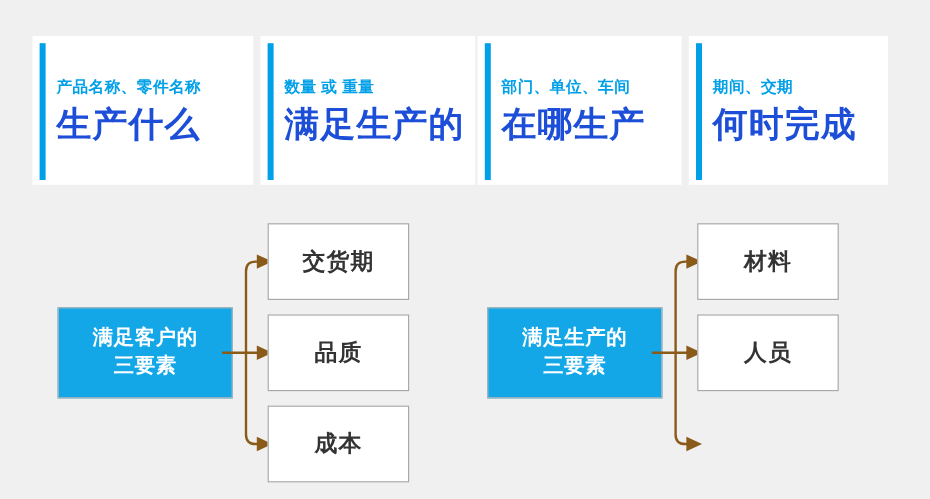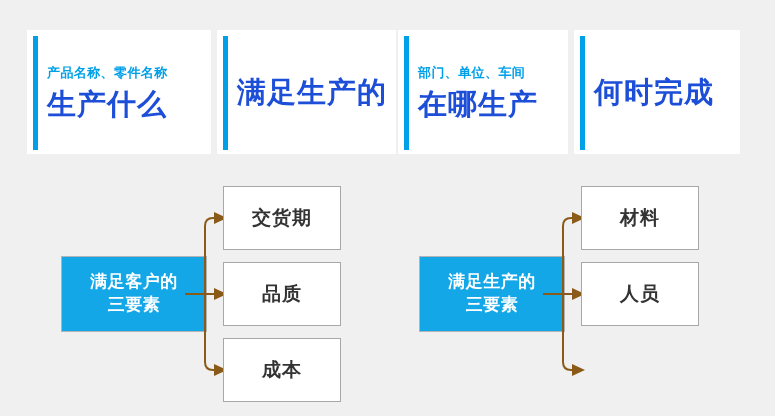--- a/index.html
+++ b/index.html
@@ -69,21 +69,21 @@
   .group {
     position: absolute;
     top: 186px;
     height: 216px;
   }
   .group.g-left  { left: 45px;  width: 300px; }
   .group.g-right { left: 403px; width: 300px; }
 
   .hub {
     position: absolute;
-    left: 16px;
+    left: 3px;
     top: 70px;
     width: 146px;
     height: 76px;
     background: #13a7e8;
     border: 1px solid #b4b4b4;
     box-sizing: border-box;
     display: flex;
     align-items: center;
     justify-content: center;
     color: #ffffff;
@@ -129,31 +129,33 @@
 <div class="header-band">
 
   <div class="header-card c0">
     <div class="card-bar"></div>
     <div class="card-sub">产品名称、零件名称</div>
     <div class="card-title">生产什么</div>
   </div>
 
   <div class="header-card c1">
     <div class="card-bar"></div>
+    <div class="card-sub">数量 或 重量</div>
     <div class="card-title">满足生产的</div>
   </div>
 
   <div class="header-card c2">
     <div class="card-bar"></div>
     <div class="card-sub">部门、单位、车间</div>
     <div class="card-title">在哪生产</div>
   </div>
 
   <div class="header-card c3">
     <div class="card-bar"></div>
+    <div class="card-sub">期间、交期</div>
     <div class="card-title">何时完成</div>
   </div>
 
 </div>
 
 <div class="group g-left">
 
   <div class="hub">
     <span>
       <span>满足客户的</span><br>

